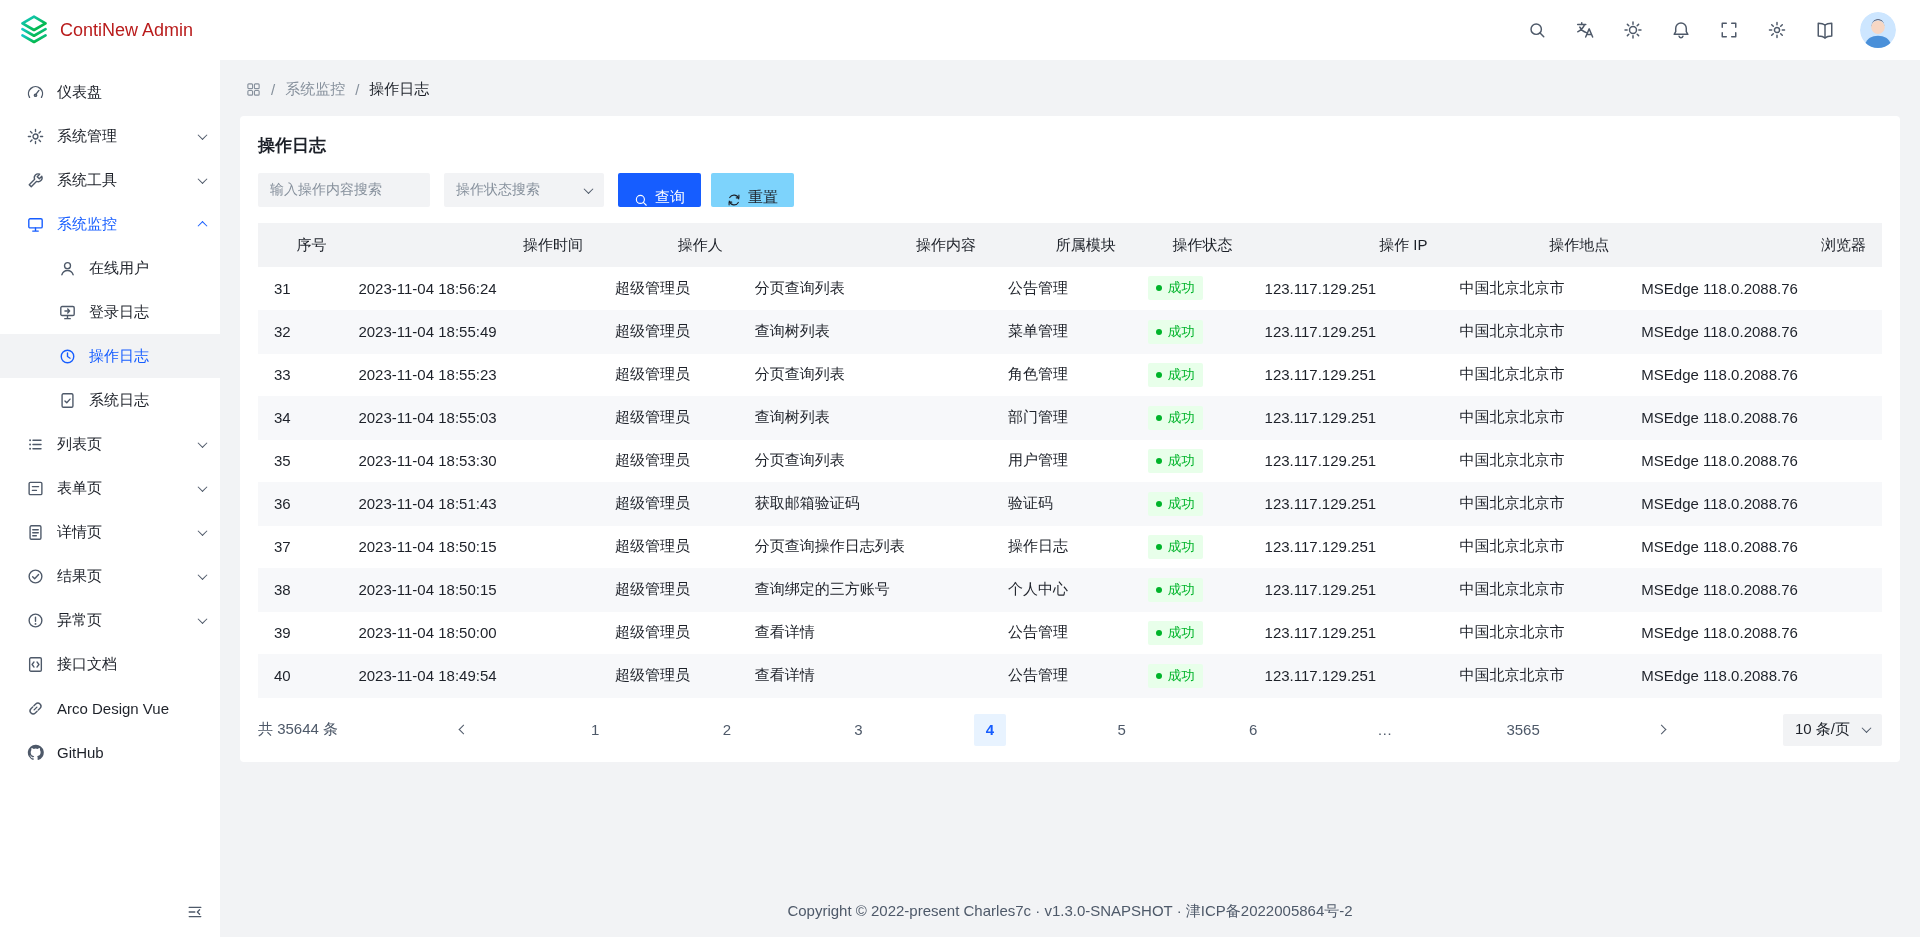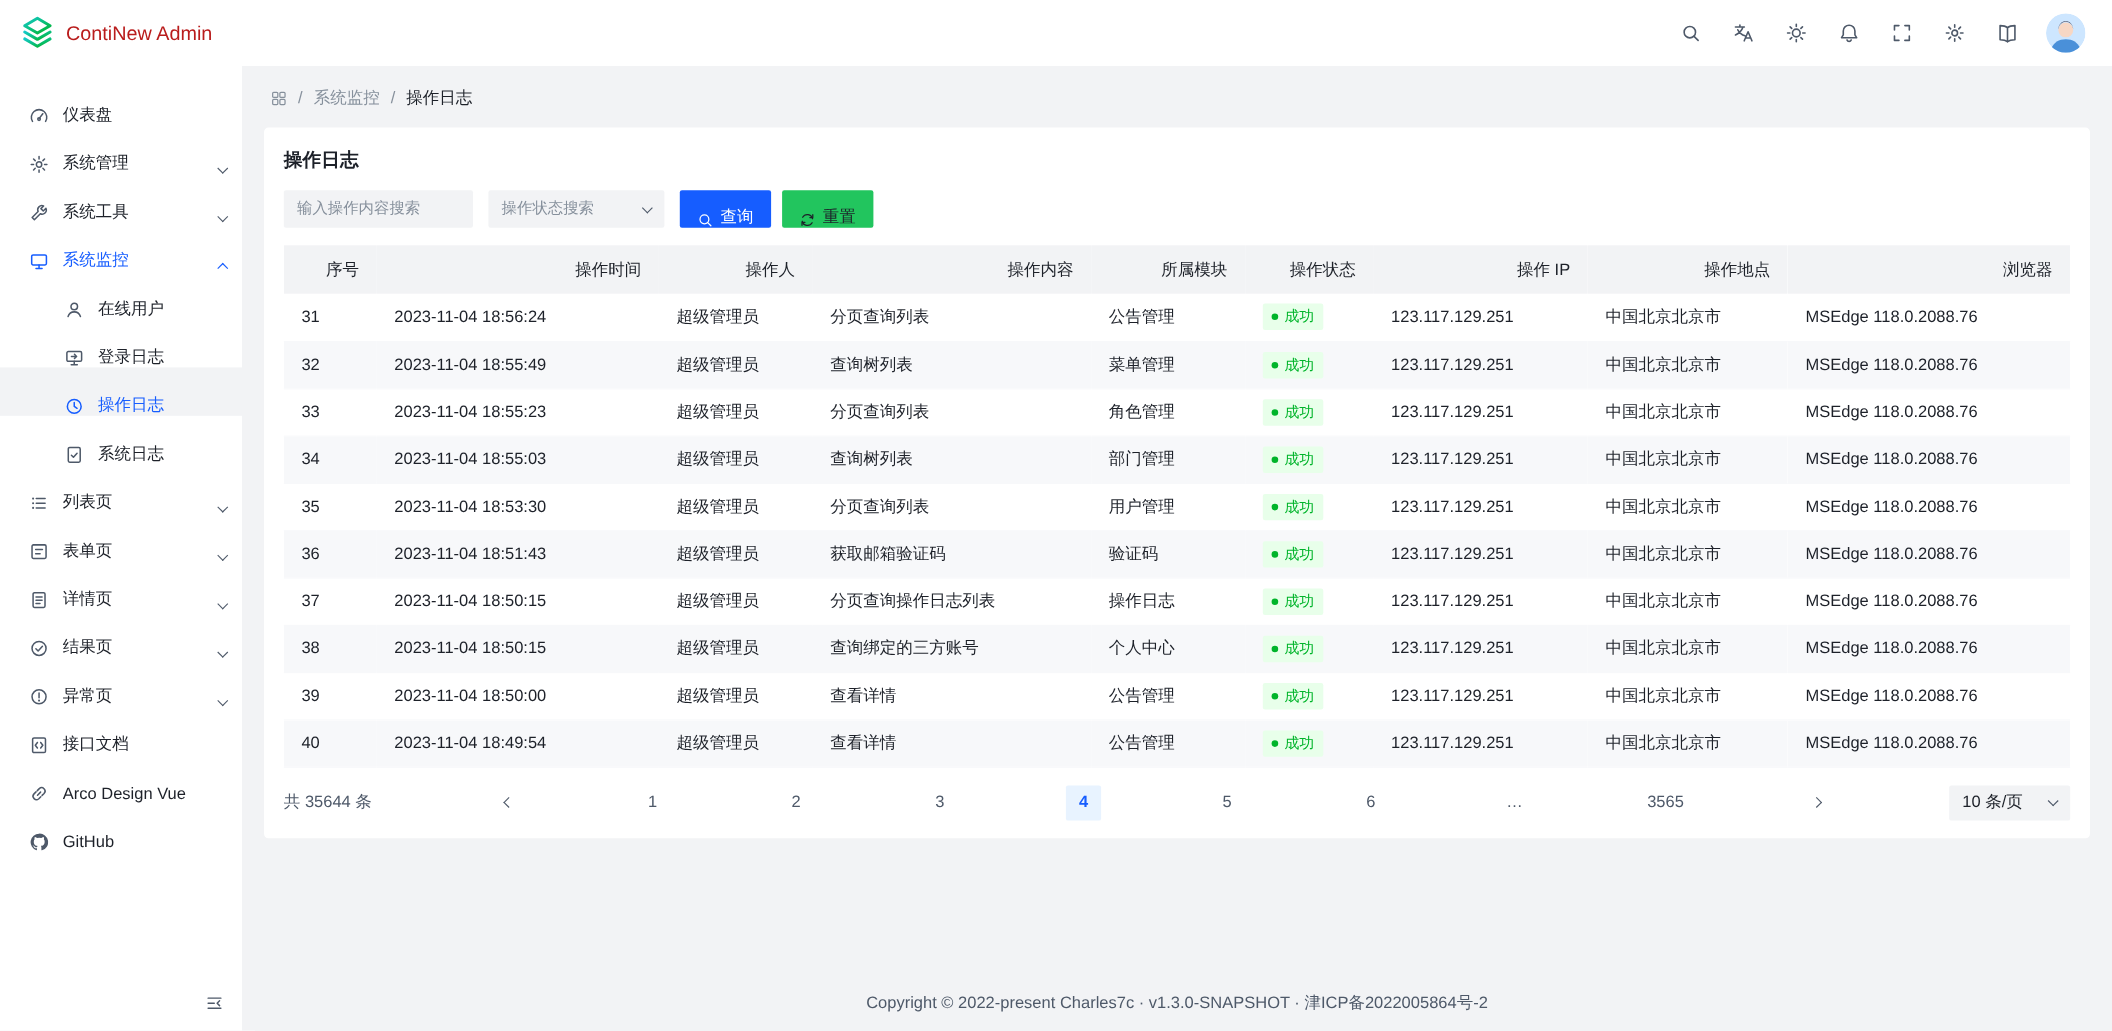--- a/index.html
+++ b/index.html
@@ -13,21 +13,21 @@
   .topbar{height:60px;background:#fff;display:flex;align-items:center;justify-content:space-between;padding:0 24px 0 18px}
   .brand{display:flex;align-items:center;gap:10px}
   .brand-name{font-size:18px;font-weight:400;color:#b91c1c}
   .topbar-actions{display:flex;align-items:center;gap:10px}
   .icon-btn{width:38px;height:38px;border-radius:50%;display:flex;align-items:center;justify-content:center;color:#4e5969}
   .avatar{width:36px;height:36px;border-radius:50%;overflow:hidden;margin-left:6px;display:flex}
 
   
   .shell{display:flex;height:877px}
   .sidebar{width:220px;flex:0 0 220px;background:#fff;padding-top:10px;position:relative}
-  .menu-item{height:44px;display:flex;align-items:flex-end;padding:0 14px 0 26px;cursor:pointer;color:#1d2129;white-space:nowrap}
+  .menu-item{height:44px;display:flex;align-items:center;padding:0 14px 0 26px;cursor:pointer;color:#1d2129;white-space:nowrap}
   .mi-icon{width:18px;height:18px;margin-right:13px;color:#4e5969;display:flex;align-items:center;justify-content:center;flex:0 0 18px}
   .mi-label{flex:1;overflow:hidden;text-overflow:ellipsis}
   .mi-chev{color:#4e5969;margin-left:6px;display:flex}
   .menu-item.sub{padding-left:58px}
   .menu-item.active{color:#165dff;background:#f2f3f5}
   .menu-item.active .mi-icon{color:#165dff}
   .menu-item.parent-active{color:#165dff}
   .menu-item.parent-active .mi-icon,.menu-item.parent-active .mi-chev{color:#165dff}
   .collapse-btn{position:absolute;right:12px;bottom:12px;color:#4e5969;width:26px;height:26px;display:flex;align-items:center;justify-content:center}
 
@@ -49,36 +49,36 @@
   
   .filters{display:flex;align-items:center;gap:14px;margin-top:16px}
   .ctrl{height:34px;background:#f2f3f5;border-radius:2px;display:flex;align-items:center;padding:0 12px;color:#86909c;font-size:14px;cursor:pointer}
   .ctrl.search{width:172px}
   .ctrl.select{width:160px;justify-content:space-between}
   .ctrl.daterange{width:312px;gap:10px}
   .ctrl .spacer{flex:1}
   .ctrl .chev,.ctrl .cal{color:#4e5969}
   .btn{height:34px;padding:0 16px;border-radius:2px;display:inline-flex;align-items:flex-end;gap:7px;font-size:15px}
   .btn-primary{background:#165dff;color:#fff}
-  .btn-default{background:#22c55e;color:#1d2129;margin-left:-4px}
+  .btn-default{background:#7dd3fc;color:#1d2129;margin-left:-4px}
 
   
   .log-table{width:100%;border-collapse:collapse;table-layout:fixed;margin-top:16px;font-size:15px}
   .log-table th{background:#f2f3f5;font-weight:500;text-align:right;height:44px;padding:0 16px;color:#1d2129;white-space:nowrap;overflow:hidden}
   .log-table td{height:43px;padding:0 16px;white-space:nowrap;overflow:hidden;text-overflow:ellipsis;border-bottom:1px solid #f7f8fa;color:#1d2129}
   .log-table tbody tr:nth-child(even){background:#f7f8fa}
   .tag-success{display:inline-flex;align-items:center;gap:6px;height:24px;padding:0 8px;background:#e8ffea;color:#00b42a;border-radius:2px;font-size:13.5px}
   .dot{width:6px;height:6px;border-radius:50%;background:#00b42a;flex:0 0 6px}
 
   
   .pagination{display:flex;align-items:center;justify-content:space-between;gap:8px;margin-top:16px;color:#4e5969}
   .pg-total{margin-right:10px}
   .pg-item{min-width:32px;height:32px;border-radius:2px;display:inline-flex;align-items:center;justify-content:center;padding:0 6px;color:#4e5969}
   .pg-item.active{background:#e8f3ff;color:#165dff;font-weight:600}
-  .pg-size{height:32px;background:#f2f3f5;border-radius:2px;display:flex;align-items:center;gap:24px;padding:0 12px;color:#1d2129;cursor:pointer;margin-left:6px}
+  .pg-size{height:32px;background:#f2f3f5;border-radius:2px;display:flex;align-items:center;gap:13px;padding:0 12px;color:#1d2129;cursor:pointer;margin-left:6px}
   .pg-size .chev{color:#4e5969}
 
   .footer{margin-top:auto;text-align:center;padding:18px 0 16px;color:#4e5969}
 </style>
 </head>
 <body>
 
 <header class="topbar">
   <div class="brand">
     <svg viewBox="0 0 36 36" width="32" height="32" style="display:block">

